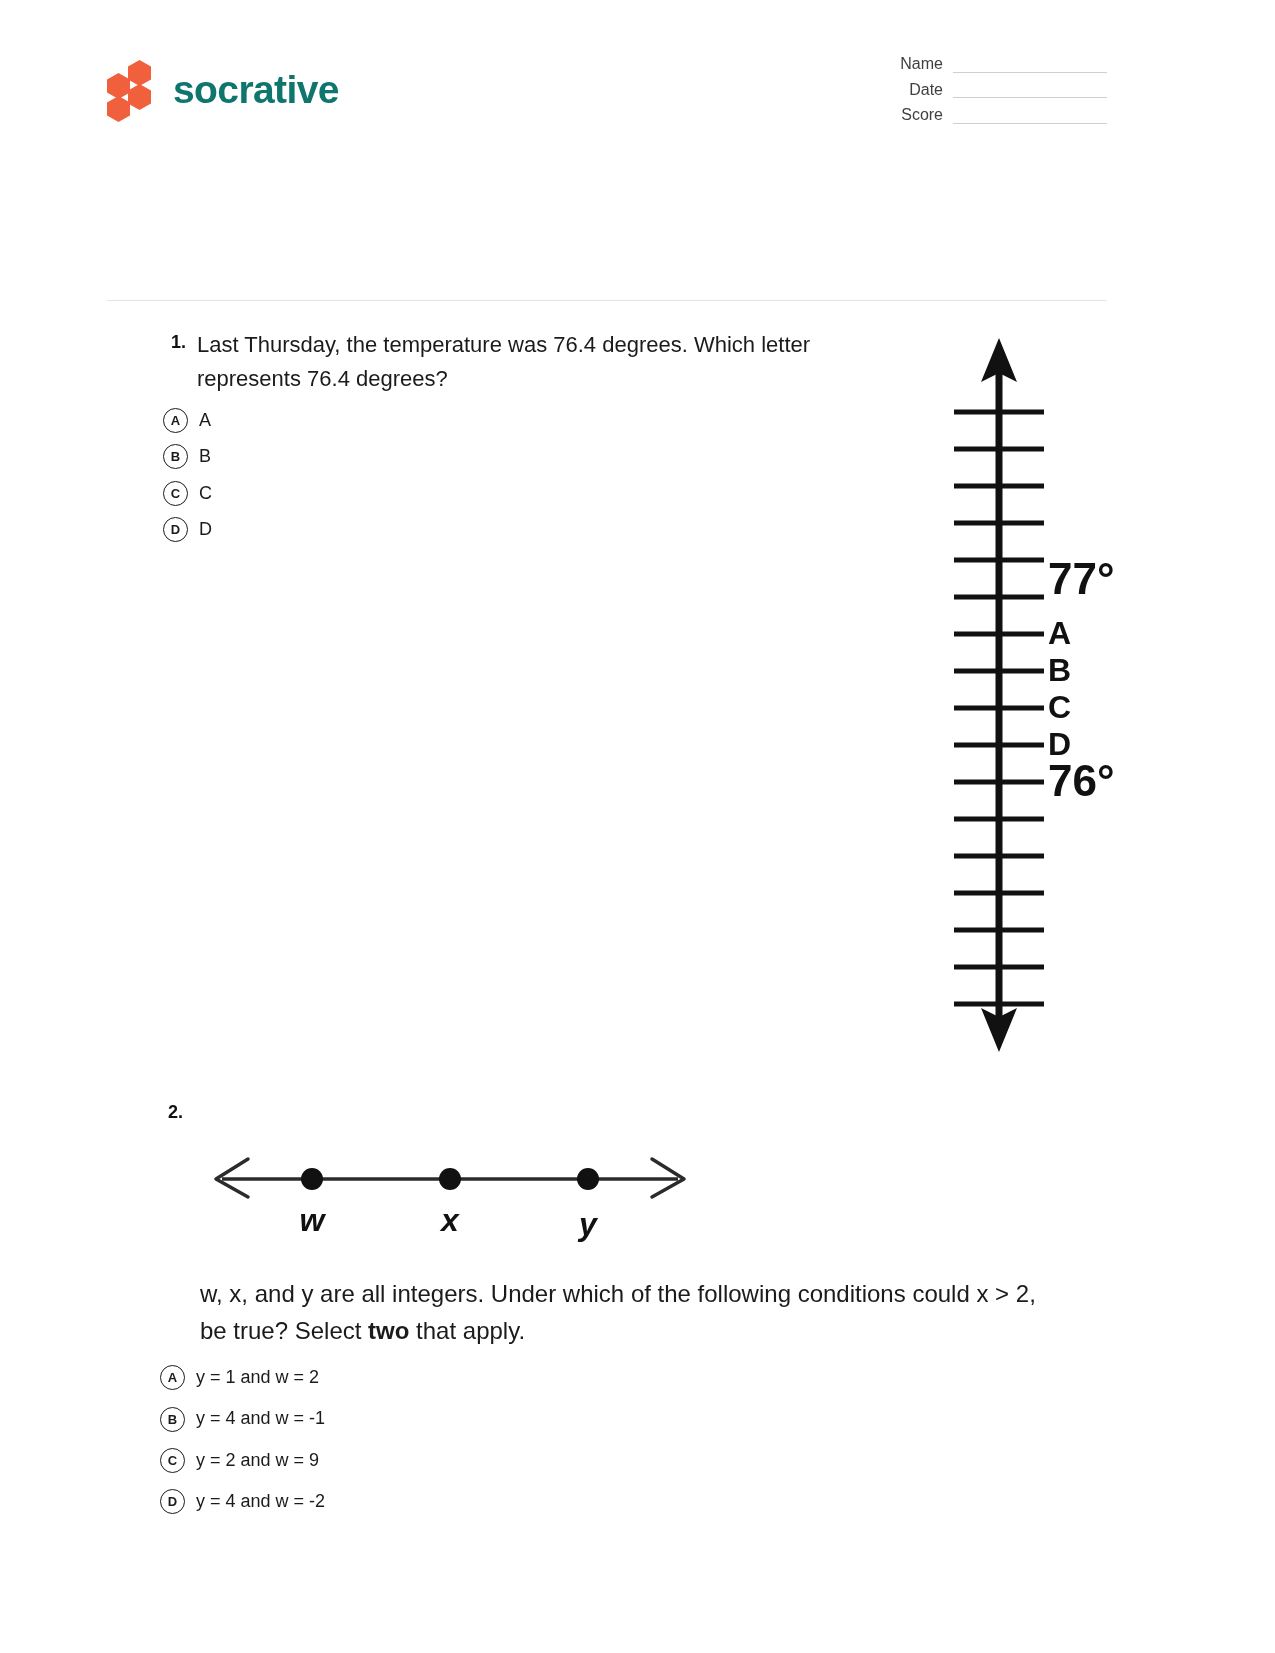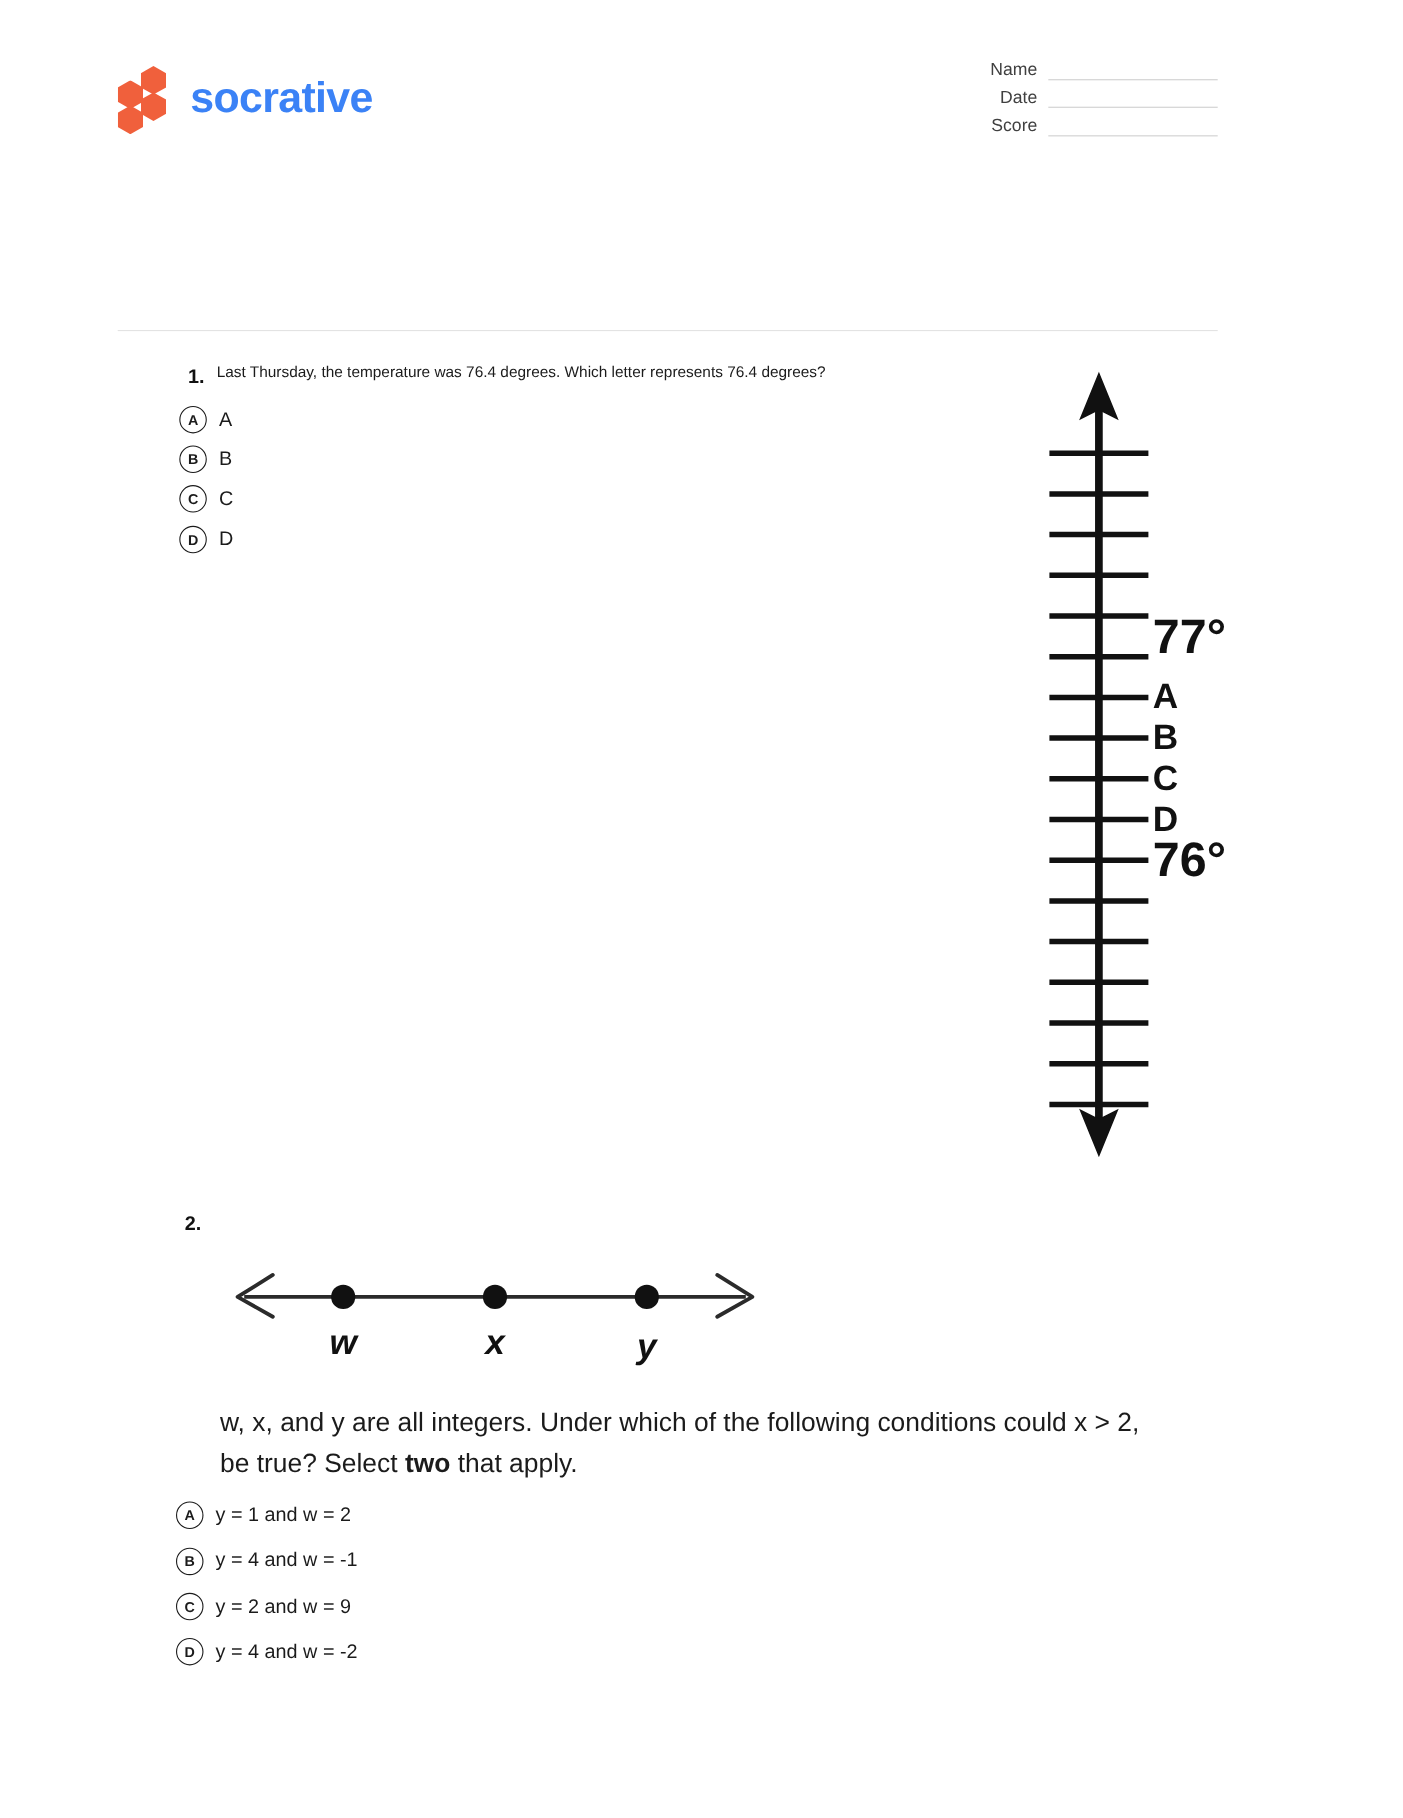--- a/index.html
+++ b/index.html
@@ -57,21 +57,21 @@
   }
   .hex.h1 { left: 0px;  top: 13px; }
   .hex.h2 { left: 0px;  top: 36px; }
   .hex.h3 { left: 21px; top: 0px;  }
   .hex.h4 { left: 21px; top: 24px; }
 
   .brand-name {
     font-size: 39px;
     font-weight: 700;
     letter-spacing: -0.6px;
-    color: #3b82f6;
+    color: #0f766e;
     line-height: 1;
     padding-bottom: 3px;
   }
 
   .meta-fields {
     position: absolute;
     right: 0px;
     top: 0px;
     width: 240px;
   }
@@ -129,21 +129,21 @@
   .q-num {
     font-size: 18px;
     font-weight: 700;
     color: #111111;
     min-width: 23px;
     text-align: right;
     padding-top: 1px;
     line-height: 1.55;
   }
   .q-text {
-    font-size: 14px;
+    font-size: 22px;
     line-height: 1.55;
     color: #1b1b1b;
   }
 
   .choices {
     margin-top: 12px;
     padding-left: 0px;
   }
   .choice {
     display: flex;

